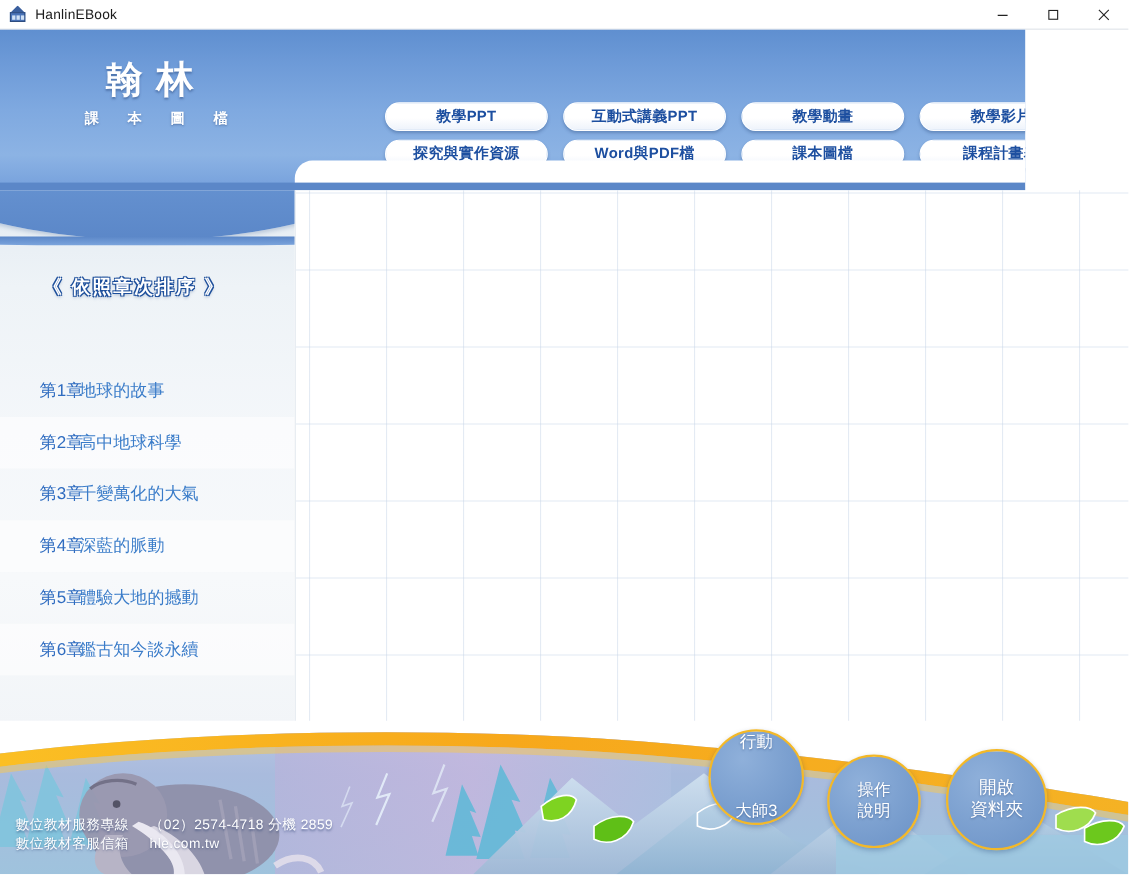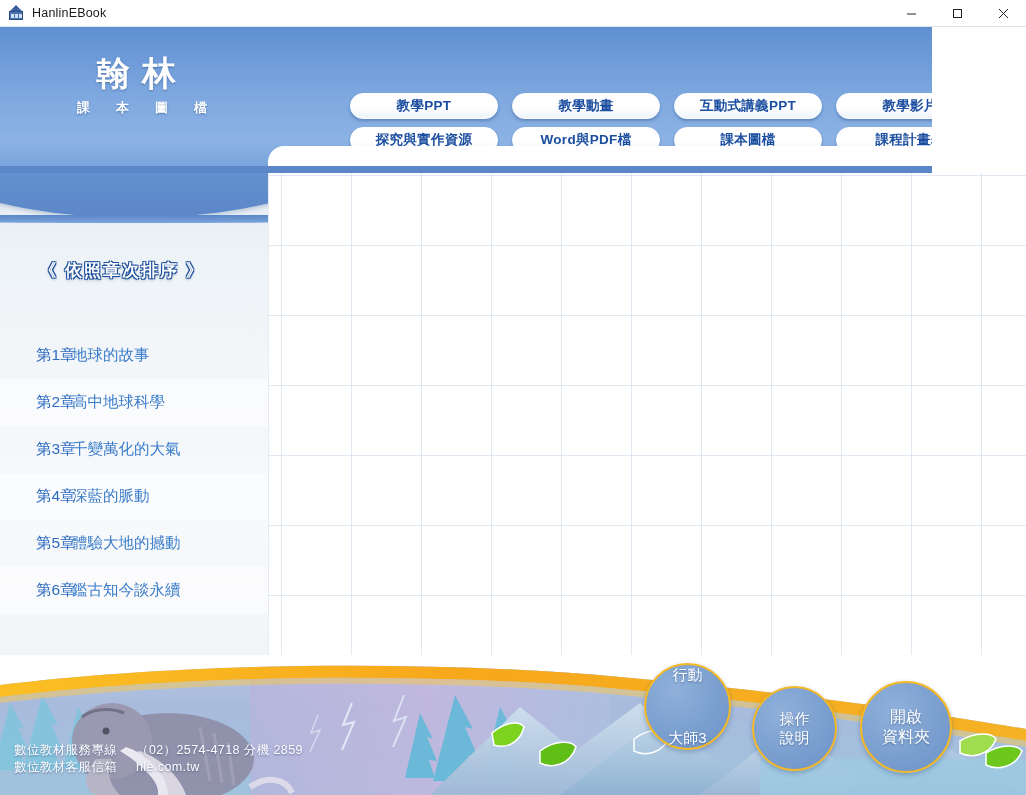--- a/index.html
+++ b/index.html
@@ -113,21 +113,20 @@
     content:""; position:absolute; left:0; bottom:-5px; width:100%; height:8px;
     background:linear-gradient(180deg,#5b87c8,#7ba4dc);
     border-radius:0 0 285px 285px / 0 0 10px 10px;
   }
   .chap-title{
     position:absolute; left:0; top:76px; width:244px; text-align:center;
     font-size:17px; font-weight:bold; color:#ffffff; letter-spacing:2px;
     text-shadow:-1px -1px 0 #1c4e9b, 1px -1px 0 #1c4e9b, -1px 1px 0 #1c4e9b,
                 1px 1px 0 #1c4e9b, 0 2px 3px rgba(20,60,120,.4);
     white-space:nowrap;
-    margin-top:10px;
   }
   .chap-list{ position:absolute; left:0; top:159px; width:268px; }
   .chap-row{
     height:47px; display:flex; align-items:center; cursor:pointer;
     font-size:15.5px; color:#2f6cc0;
   }
   .chap-row.alt{ background:rgba(255,255,255,.55); }
   .chap-no{ width:72px; padding-left:36px; color:#2f6cc0; white-space:nowrap; }
   .chap-name{ color:#3a7cc9; white-space:nowrap; }
 
@@ -217,22 +216,22 @@
   <div class="header">
 
     <div class="logo">
       <div class="l1">翰林</div>
       <div class="l3">課本圖檔</div>
     </div>
 
 
     <div class="cat-grid">
       <div class="cat-btn">教學PPT</div>
+      <div class="cat-btn">互動式講義PPT</div>
       <div class="cat-btn">教學動畫</div>
-      <div class="cat-btn">互動式講義PPT</div>
       <div class="cat-btn">教學影片</div>
       <div class="cat-btn">探究與實作資源</div>
       <div class="cat-btn">Word與PDF檔</div>
       <div class="cat-btn">課本圖檔</div>
       <div class="cat-btn">課程計畫表</div>
     </div>
 
     <div class="header-notch"></div>
   </div>
 

